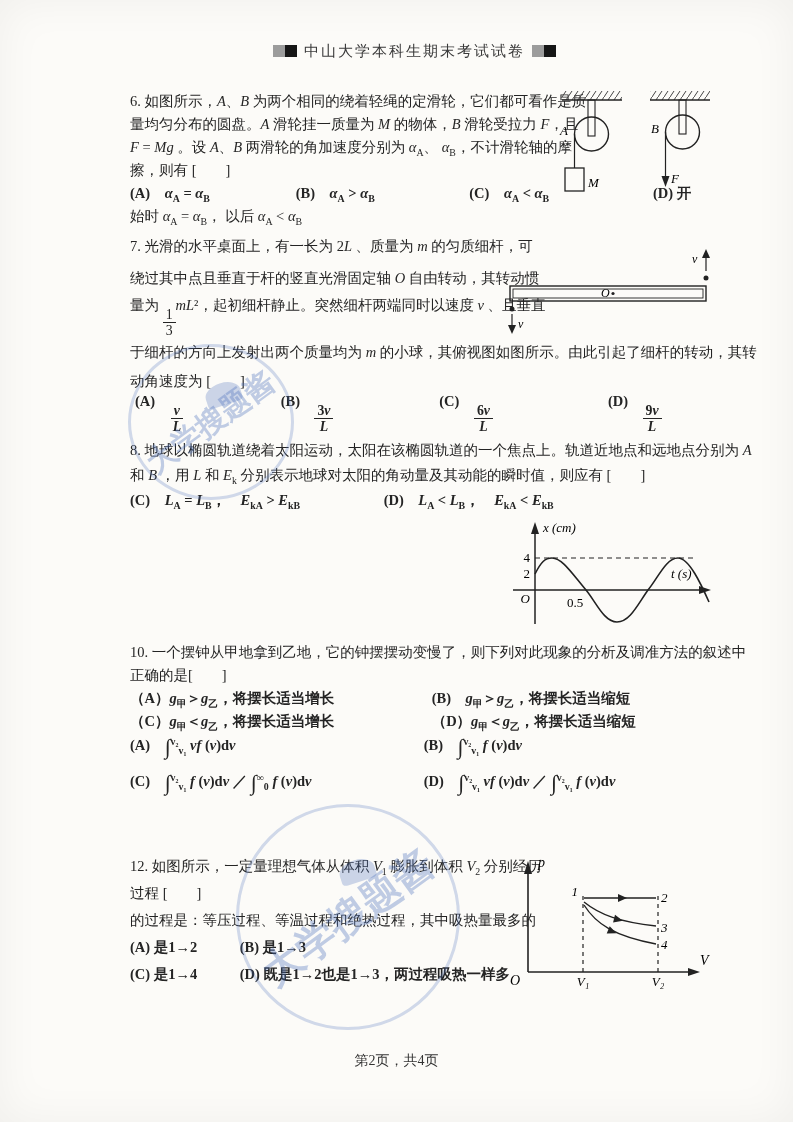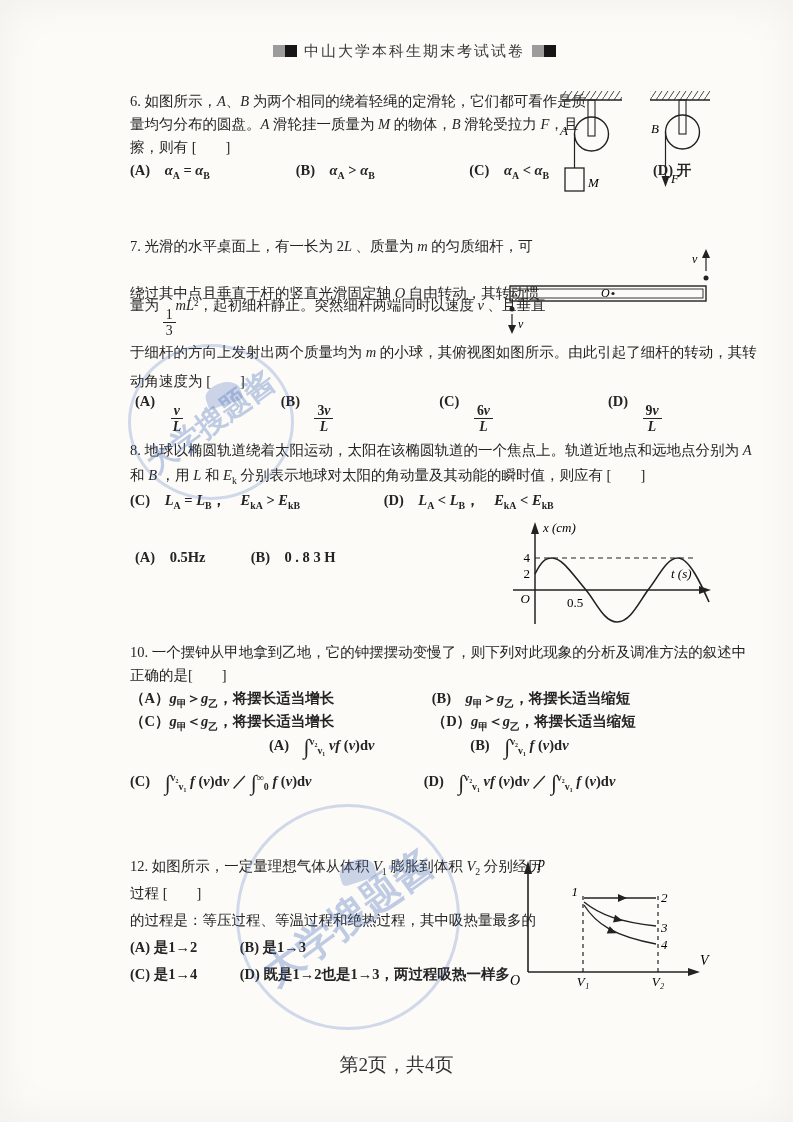--- a/index.html
+++ b/index.html
@@ -21,21 +21,21 @@
   sub{vertical-align:-0.45em;}
   sup{vertical-align:0.55em;}
   i{font-style:italic;}
   .int{font-size:1.5em;vertical-align:-0.18em;line-height:0;}
   .frac{display:inline-flex;flex-direction:column;align-items:center;line-height:1.12;
         vertical-align:-0.62em;font-size:0.95em;text-align:center;}
   .frac .fn{border-bottom:1px solid #242424;padding:0 3px;}
   .frac .fd{padding:0 3px;}
   .fig{position:absolute;}
   .fig svg text{font-family:"Liberation Serif","DejaVu Serif",serif;}
-  .ftr{position:absolute;top:1052px;left:0;width:100%;text-align:center;font-size:19px;color:#333;}
+  .ftr{position:absolute;top:1052px;left:0;width:100%;text-align:center;font-size:14px;color:#333;}
   .stamp{position:absolute;border-radius:50%;border:3px solid rgba(74,112,188,0.25);
          display:flex;align-items:center;justify-content:center;pointer-events:none;z-index:5;}
   .stamp .st{transform:rotate(-36deg);color:rgba(74,112,188,0.34);font-weight:bold;white-space:nowrap;}
   .stamp .blob{position:absolute;top:24%;left:46%;width:36px;height:22px;
          background:rgba(74,112,188,0.28);border-radius:50% 50% 14% 14%;transform:rotate(-18deg);}
   .stamp1{left:128px;top:344px;width:160px;height:150px;}
   .stamp1 .st{font-size:30px;}
   .stamp2{left:236px;top:804px;width:218px;height:220px;}
   .stamp2 .st{font-size:40px;}
 </style>
@@ -53,27 +53,29 @@
     <span class="st">大学搜题酱</span>
   </div>
   <div class="stamp stamp2">
     <span class="blob"></span>
     <span class="st">大学搜题酱</span>
   </div>
 
   <div class="q" style="left:88px;top:90px;line-height:23px;">
     <span class="ln">6. 如图所示，<i>A</i>、<i>B</i> 为两个相同的绕着轻绳的定滑轮，它们都可看作是质</span>
     <span class="ln">量均匀分布的圆盘。<i>A</i> 滑轮挂一质量为 <i>M</i> 的物体，<i>B</i> 滑轮受拉力 <i>F</i>，且</span>
+    <span class="ln"><i>F</i> = <i>Mg</i> 。设 <i>A</i>、<i>B</i> 两滑轮的角加速度分别为 <i>α</i><sub>A</sub>、 <i>α</i><sub>B</sub>，不计滑轮轴的摩</span>
     <span class="ln">擦，则有 [　　]</span>
     <span class="ln row">
       <span style="width:162px">(A)　<i>α</i><sub>A</sub> = <i>α</i><sub>B</sub></span>
       <span style="width:170px">(B)　<i>α</i><sub>A</sub> &gt; <i>α</i><sub>B</sub></span>
       <span style="width:180px">(C)　<i>α</i><sub>A</sub> &lt; <i>α</i><sub>B</sub></span>
       <span>(D) 开</span>
     </span>
+    <span class="ln">始时 <i>α</i><sub>A</sub> = <i>α</i><sub>B</sub>， 以后 <i>α</i><sub>A</sub> &lt; <i>α</i><sub>B</sub></span>
   </div>
 
   <div class="fig" style="left:550px;top:88px;">
     <svg width="165" height="108" viewBox="0 0 165 108">
       <defs>
         <pattern id="hatch" width="6" height="9" patternUnits="userSpaceOnUse">
           <line x1="0" y1="9" x2="6" y2="0" stroke="#444" stroke-width="1"></line>
         </pattern>
       </defs>
       <g>
@@ -100,21 +102,21 @@
       <g>
         <line x1="115.5" y1="44" x2="115.5" y2="90" stroke="#222" stroke-width="1.2"></line>
         <polygon points="111.5,88 119.5,88 115.5,99" fill="#222"></polygon>
       </g>
       <text x="121" y="95" font-size="13" font-style="italic">F</text>
     </svg>
   </div>
 
   <div class="q" style="left:88px;top:228px;">
     <span class="ln" style="position:absolute;left:0;top:9px;">7. 光滑的水平桌面上，有一长为 2<i>L</i> 、质量为 <i>m</i> 的匀质细杆，可</span>
-    <span class="ln" style="position:absolute;left:0;top:56px;text-align:right;">绕过其中点且垂直于杆的竖直光滑固定轴 <i>O</i> 自由转动，其转动惯</span>
+    <span class="ln" style="position:absolute;left:0;top:41px;text-align:right;">绕过其中点且垂直于杆的竖直光滑固定轴 <i>O</i> 自由转动，其转动惯</span>
     <span class="ln" style="position:absolute;left:0;top:68px;">量为 <span class="frac">
           <span class="fn">1</span>
           <span class="fd">3</span>
         </span><i>mL</i>²，起初细杆静止。突然细杆两端同时以速度 <i>v</i> 、且垂直</span>
     <span class="ln" style="position:absolute;left:0;top:115px;">于细杆的方向上发射出两个质量均为 <i>m</i> 的小球，其俯视图如图所示。由此引起了细杆的转动，其转</span>
     <span class="ln" style="position:absolute;left:0;top:144px;">动角速度为 [　　]</span>
     <span class="ln row" style="position:absolute;left:5px;top:164px;">
       <span style="width:142px">(A)　<span class="frac">
             <span class="fn"><i>v</i></span>
             <span class="fd"><i>L</i></span>
@@ -160,24 +162,20 @@
   <div class="q" style="left:88px;top:438px;line-height:25px;">
     <span class="ln">8. 地球以椭圆轨道绕着太阳运动，太阳在该椭圆轨道的一个焦点上。轨道近地点和远地点分别为 <i>A</i></span>
     <span class="ln">和 <i>B</i> ，用 <i>L</i> 和 <i>E</i><sub>k</sub> 分别表示地球对太阳的角动量及其动能的瞬时值，则应有 [　　]</span>
     <span class="ln row">
       <span style="width:250px">(C)　<i>L</i><sub>A</sub> = <i>L</i><sub>B</sub>，　<i>E</i><sub>kA</sub> &gt; <i>E</i><sub>kB</sub></span>
       <span>(D)　<i>L</i><sub>A</sub> &lt; <i>L</i><sub>B</sub>，　<i>E</i><sub>kA</sub> &lt; <i>E</i><sub>kB</sub></span>
     </span>
   </div>
 
   <div class="q" style="left:93px;top:543px;line-height:28px;">
-    <span class="ln row">
-      <span style="width:112px">(A)　0.5Hz</span>
-      <span>(B)　0 . 8 3 H</span>
-    </span>
   </div>
 
   <div class="fig" style="left:505px;top:516px;">
     <svg width="215" height="115" viewBox="0 0 215 115">
       <g>
         <line x1="30" y1="108" x2="30" y2="10" stroke="#222" stroke-width="1.5"></line>
         <polygon points="26,18 34,18 30,6" fill="#222"></polygon>
       </g>
       <g>
         <line x1="8" y1="74" x2="198" y2="74" stroke="#222" stroke-width="1.5"></line>
@@ -201,21 +199,21 @@
       <span style="width:298px">（A）<i>g</i><sub>甲</sub>＞<i>g</i><sub>乙</sub>，将摆长适当增长</span>
       <span>(B)　<i>g</i><sub>甲</sub>＞<i>g</i><sub>乙</sub>，将摆长适当缩短</span>
     </span>
     <span class="ln row">
       <span style="width:298px">（C）<i>g</i><sub>甲</sub>＜<i>g</i><sub>乙</sub>，将摆长适当增长</span>
       <span>（D）<i>g</i><sub>甲</sub>＜<i>g</i><sub>乙</sub>，将摆长适当缩短</span>
     </span>
   </div>
 
   <div class="q" style="left:88px;top:736px;">
-    <span class="ln row" style="height:36px;align-items:center;text-align:center;">
+    <span class="ln row" style="height:36px;align-items:center;">
       <span style="width:290px">(A)　<span class="int">∫</span><sup>v₂</sup><sub>v₁</sub> <i>vf</i> (<i>v</i>)d<i>v</i></span>
       <span>(B)　<span class="int">∫</span><sup>v₂</sup><sub>v₁</sub> <i>f</i> (<i>v</i>)d<i>v</i></span>
     </span>
     <span class="ln row" style="height:36px;align-items:center;">
       <span style="width:290px">(C)　<span class="int">∫</span><sup>v₂</sup><sub>v₁</sub> <i>f</i> (<i>v</i>)d<i>v</i> ／ <span class="int">∫</span><sup>∞</sup><sub>0</sub> <i>f</i> (<i>v</i>)d<i>v</i></span>
       <span>(D)　<span class="int">∫</span><sup>v₂</sup><sub>v₁</sub> <i>vf</i> (<i>v</i>)d<i>v</i> ／ <span class="int">∫</span><sup>v₂</sup><sub>v₁</sub> <i>f</i> (<i>v</i>)d<i>v</i></span>
     </span>
   </div>
 
   <div class="q" style="left:88px;top:853px;line-height:27px;">

